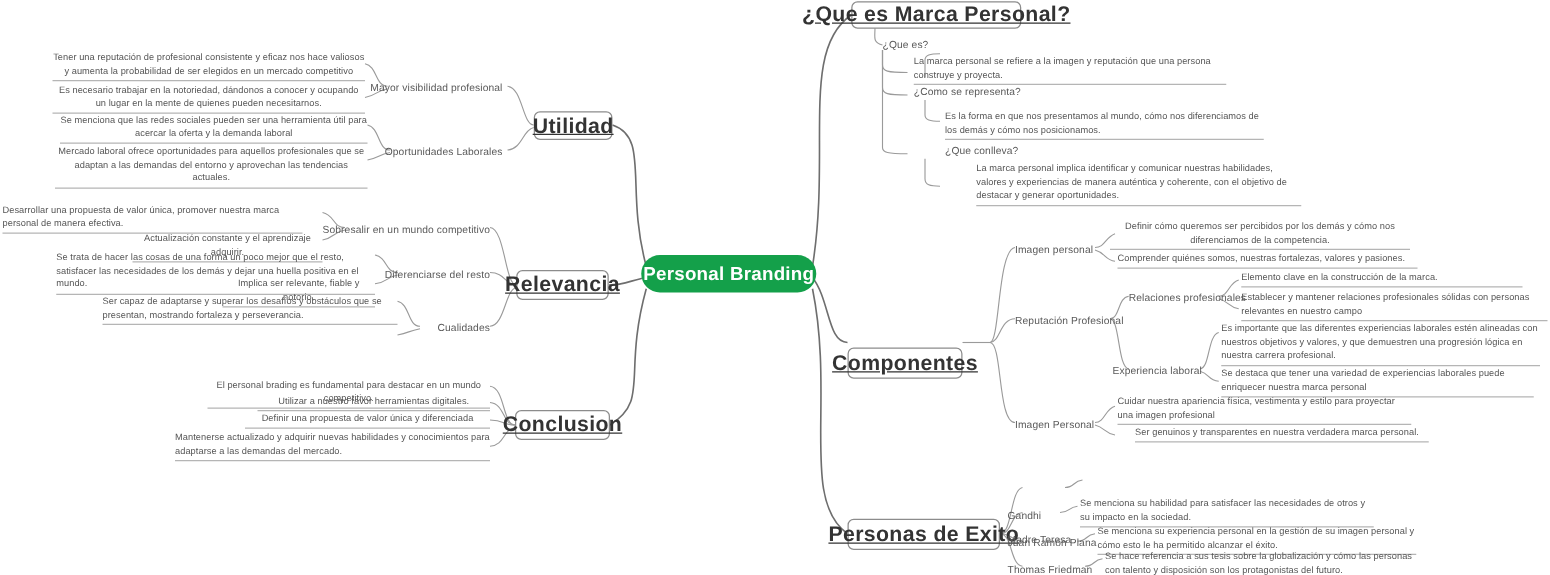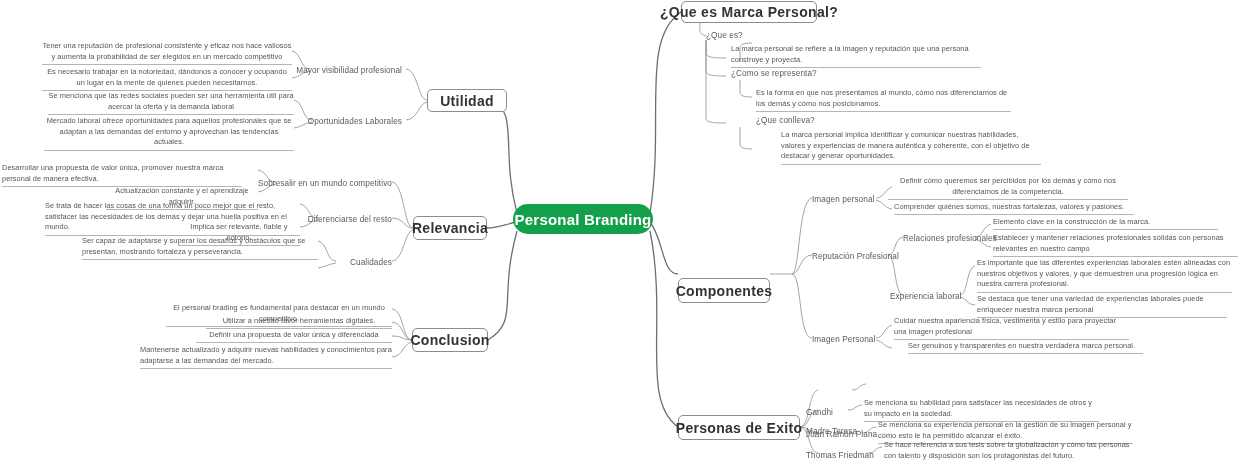--- a/index.html
+++ b/index.html
@@ -10,23 +10,23 @@
 
   .node{position:absolute;box-sizing:border-box;}
 
   
   .central{background:#14a04a;border-radius:16px;color:#ffffff;
            font-weight:bold;font-size:15px;display:flex;align-items:center;
            justify-content:center;letter-spacing:.2px;}
 
   
   .l1{border:1.6px solid #8c8c8c;border-radius:5px;background:#ffffff;
-      color:#333333;font-weight:bold;font-size:14px;
+      color:#333333;font-weight:bold;font-size:17px;
       display:flex;align-items:center;justify-content:center;
-      padding:0 7px;white-space:nowrap;letter-spacing:.3px;}
+      padding:0 7px;white-space:nowrap;letter-spacing:.3px;text-decoration:underline;}
 
   
   .l2{font-size:8.2px;color:#5a5a5a;white-space:nowrap;
       display:flex;align-items:flex-end;letter-spacing:.1px;}
   .l2.right{justify-content:flex-start;}
   .l2.left{justify-content:flex-end;}
 
   
   .leaf{font-size:7.4px;line-height:1.45;color:#555555;
         border-bottom:1px solid #b5b5b5;padding-bottom:1.5px;letter-spacing:.05px;}
@@ -159,21 +159,21 @@
 
   <div class="node l2 right" style="left:806px;top:405px;width:50px;height:12px;">Gandhi</div>
   <div class="node leaf l" style="left:864px;top:398px;width:235px;">Se menciona su habilidad para satisfacer las necesidades de otros y su impacto en la sociedad.</div>
 
   <div class="node l2 right" style="left:806px;top:427px;width:75px;height:12px;">Juan Ramón Plana</div>
   <div class="node leaf l" style="left:878px;top:420px;width:255px;">Se menciona su experiencia personal en la gestión de su imagen personal y cómo esto le ha permitido alcanzar el éxito.</div>
 
   <div class="node l2 right" style="left:806px;top:448px;width:80px;height:12px;">Thomas Friedman</div>
   <div class="node leaf l" style="left:884px;top:440px;width:255px;">Se hace referencia a sus tesis sobre la globalización y cómo las personas con talento y disposición son los protagonistas del futuro.</div>
 
-  <div class="node l1" style="left:427px;top:89px;width:80px;height:23px;">Utilidad</div>
+  <div class="node l1" style="left:427px;top:89px;width:63px;height:23px;">Utilidad</div>
 
   <div class="node l2 left" style="left:306px;top:63px;width:96px;height:12px;">Mayor visibilidad profesional</div>
   <div class="node leaf c" style="left:42px;top:41px;width:250px;">Tener una reputación de profesional consistente y eficaz nos hace valiosos y aumenta la probabilidad de ser elegidos en un mercado competitivo</div>
   <div class="node leaf c" style="left:42px;top:67px;width:250px;">Es necesario trabajar en la notoriedad, dándonos a conocer y ocupando un lugar en la mente de quienes pueden necesitarnos.</div>
 
   <div class="node l2 left" style="left:308px;top:114px;width:94px;height:12px;">Oportunidades Laborales</div>
   <div class="node leaf c" style="left:48px;top:91px;width:246px;">Se menciona que las redes sociales pueden ser una herramienta útil para acercar la oferta y la demanda laboral</div>
   <div class="node leaf c" style="left:44px;top:116px;width:250px;">Mercado laboral ofrece oportunidades para aquellos profesionales que se adaptan a las demandas del entorno y aprovechan las tendencias actuales.</div>
 
   <div class="node l1" style="left:413px;top:216px;width:74px;height:24px;">Relevancia</div>

